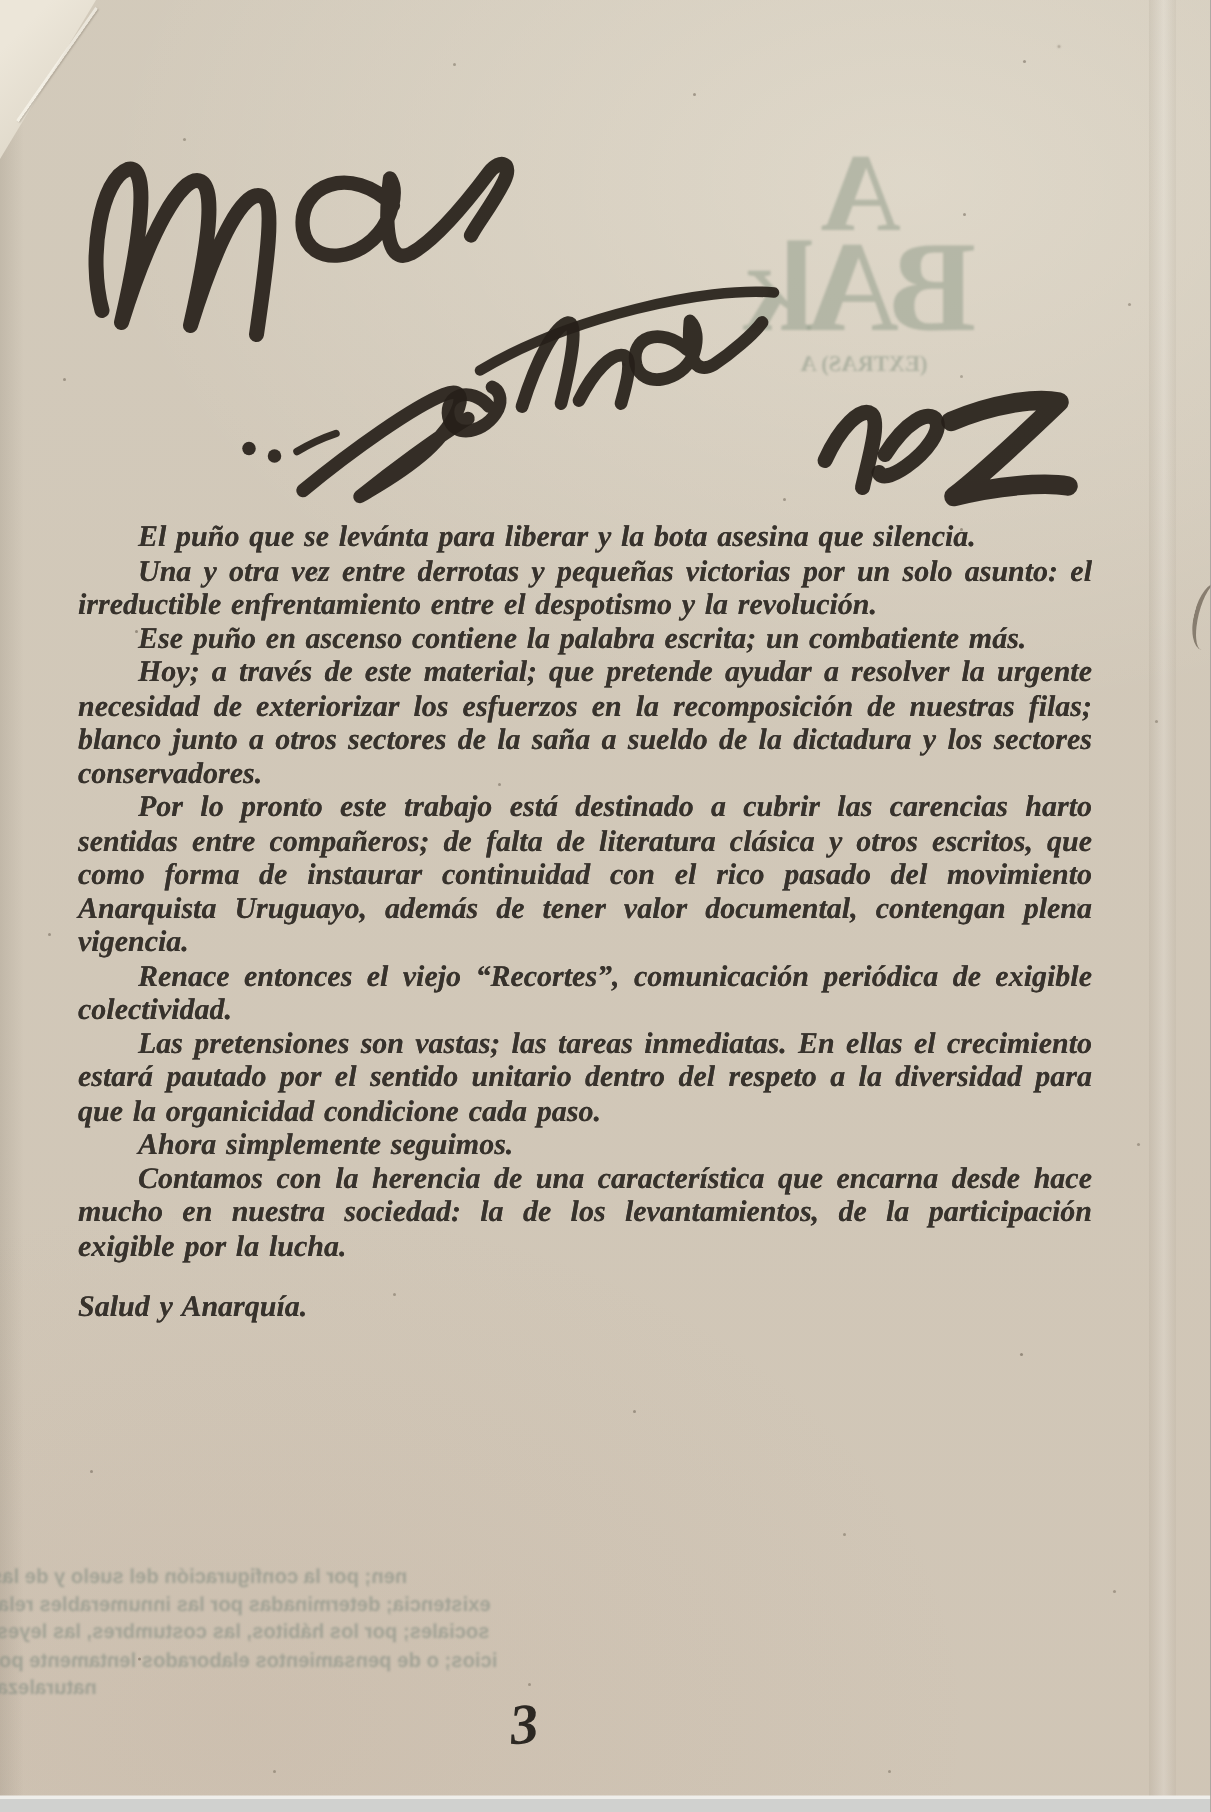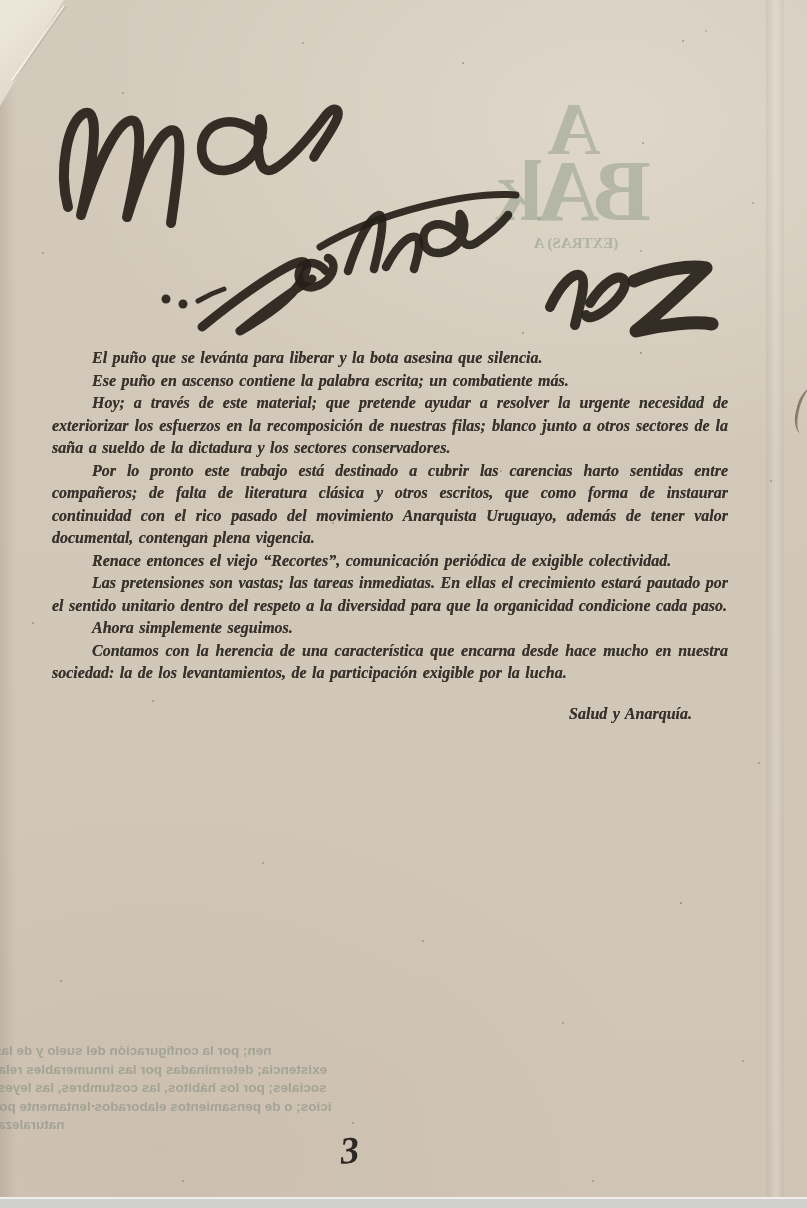--- a/index.html
+++ b/index.html
@@ -76,28 +76,28 @@
     font-size:13.5px;line-height:18.5px;color:rgba(128,138,128,.55);}
   
   .handwriting{position:absolute;left:30px;top:75px;}
   .handwriting path{fill:none;stroke:#262019;stroke-linecap:round;stroke-linejoin:round;opacity:.92;}
   .handwriting circle{fill:#262019;opacity:.92;}
   
   .body-text{
     position:absolute;left:52px;top:347px;width:676px;
     font-family:"Liberation Serif", serif;
     font-style:italic;font-weight:bold;
-    font-size:16px;line-height:22.5px;
+    font-size:20px;line-height:22.5px;
     color:#37322c;
     text-align:justify;
     word-spacing:1.5px;
     text-shadow:0 0 .4px rgba(55,50,44,.8);
   }
   .body-text p{margin:0;text-indent:40px;}
-  .body-text p.signoff{text-align:right;text-indent:0;padding-right:36px;margin-top:18px;}
+  .body-text p.signoff{text-indent:0;padding-right:36px;margin-top:18px;}
   .page-number{
     position:absolute;left:340px;top:1128px;
     font-family:"Liberation Serif", serif;
     font-style:italic;font-weight:bold;font-size:38px;color:#2c2823;
     transform:rotate(-5deg);
   }
 </style>
 </head>
 <body>
 
@@ -138,20 +138,21 @@
     <path stroke-width="8.5" d="M356,192 C366,172 378,160 386,162 C392,164 388,180 384,194"></path>
     <path stroke-width="8.5" d="M428,158 C410,142 390,150 394,168 C398,184 424,180 432,162 C436,151 434,143 430,139 C428,160 432,176 446,168 C458,160 472,148 478,140"></path>
 
     <path stroke-width="10" d="M520,232 C530,210 544,196 551,201 C557,206 549,232 545,250"></path>
     <path stroke-width="10" d="M560,228 C574,206 589,198 594,205 C598,212 588,226 574,236 C564,243 557,244 556,240"></path>
     <path stroke-width="13" d="M604,206 C632,194 660,190 676,193 C652,216 624,242 606,256 C634,249 666,246 682,249"></path>
   </svg>
 
   <div class="body-text">
     <p>El puño que se levánta para liberar y la bota asesina que silencia.</p>
+    <p>Una y otra vez entre derrotas y pequeñas victorias por un solo asunto: el irreductible enfrentamiento entre el despotismo y la revolución.</p>
     <p>Ese puño en ascenso contiene la palabra escrita; un combatiente más.</p>
     <p>Hoy; a través de este material; que pretende ayudar a resolver la urgente necesidad de exteriorizar los esfuerzos en la recomposición de nuestras filas; blanco junto a otros sectores de la saña a sueldo de la dictadura y los sectores conservadores.</p>
     <p>Por lo pronto este trabajo está destinado a cubrir las carencias harto sentidas entre compañeros; de falta de literatura clásica y otros escritos, que como forma de instaurar continuidad con el rico pasado del movimiento Anarquista Uruguayo, además de tener valor documental, contengan plena vigencia.</p>
     <p>Renace entonces el viejo “Recortes”, comunicación periódica de exigible colectividad.</p>
     <p>Las pretensiones son vastas; las tareas inmediatas. En ellas el crecimiento estará pautado por el sentido unitario dentro del respeto a la diversidad para que la organicidad condicione cada paso.</p>
     <p>Ahora simplemente seguimos.</p>
     <p>Contamos con la herencia de una característica que encarna desde hace mucho en nuestra sociedad: la de los levantamientos, de la participación exigible por la lucha.</p>
     <p class="signoff">Salud y Anarquía.</p>
   </div>
 

